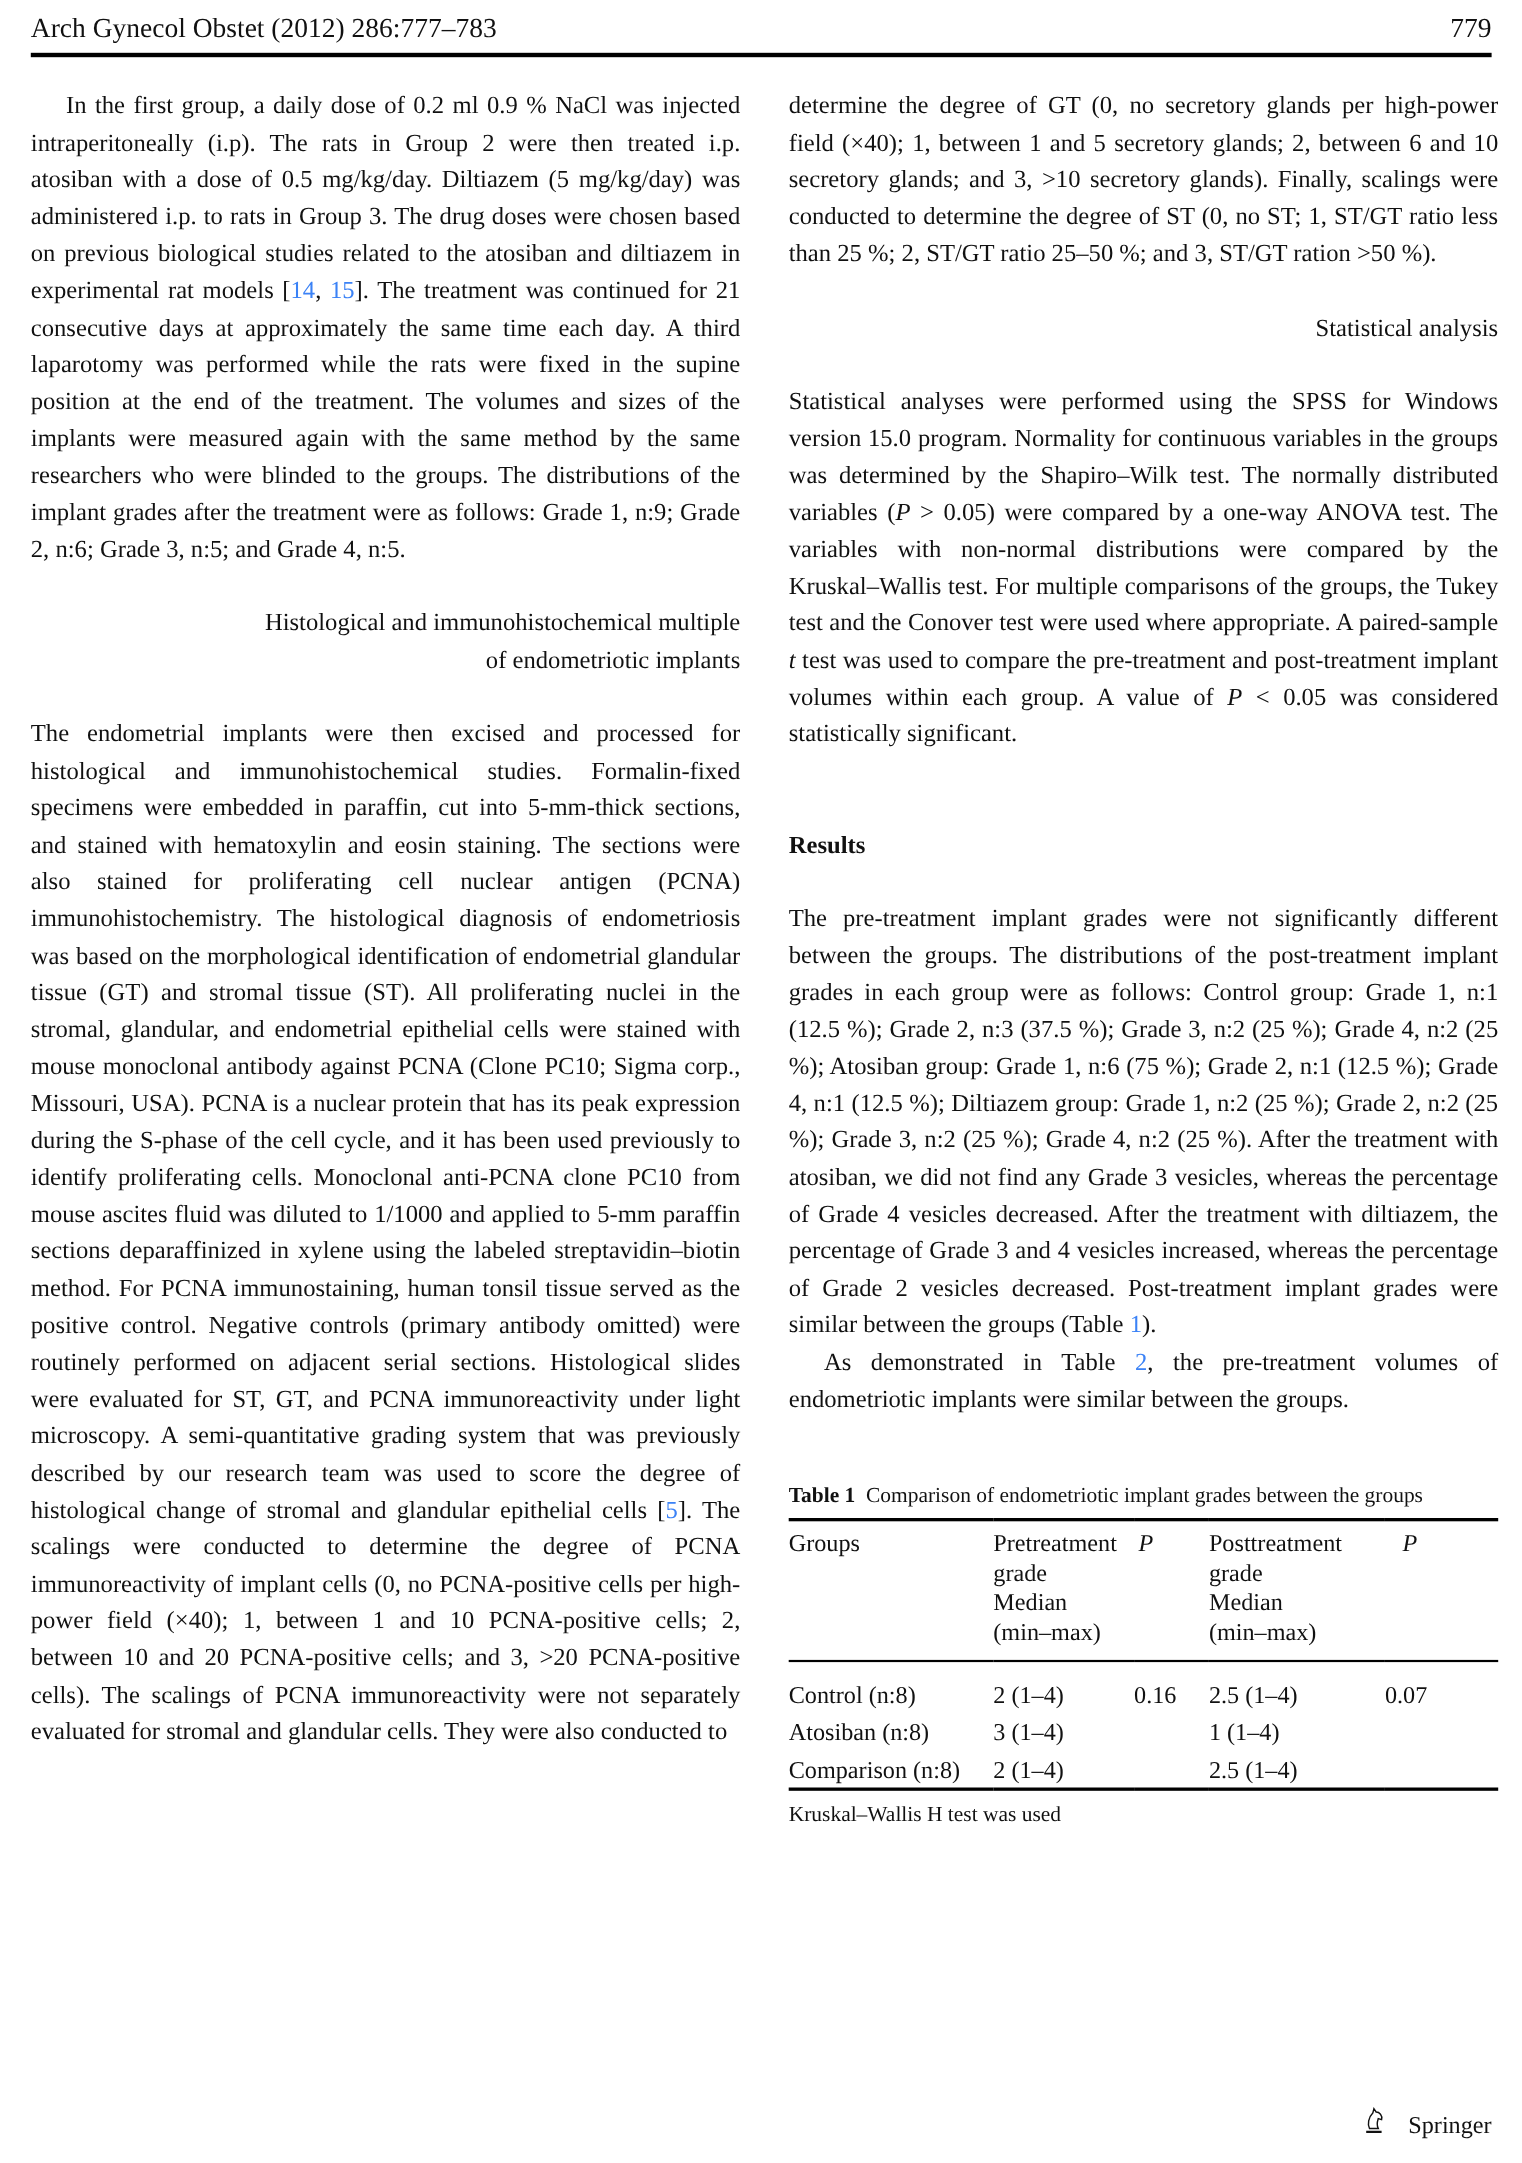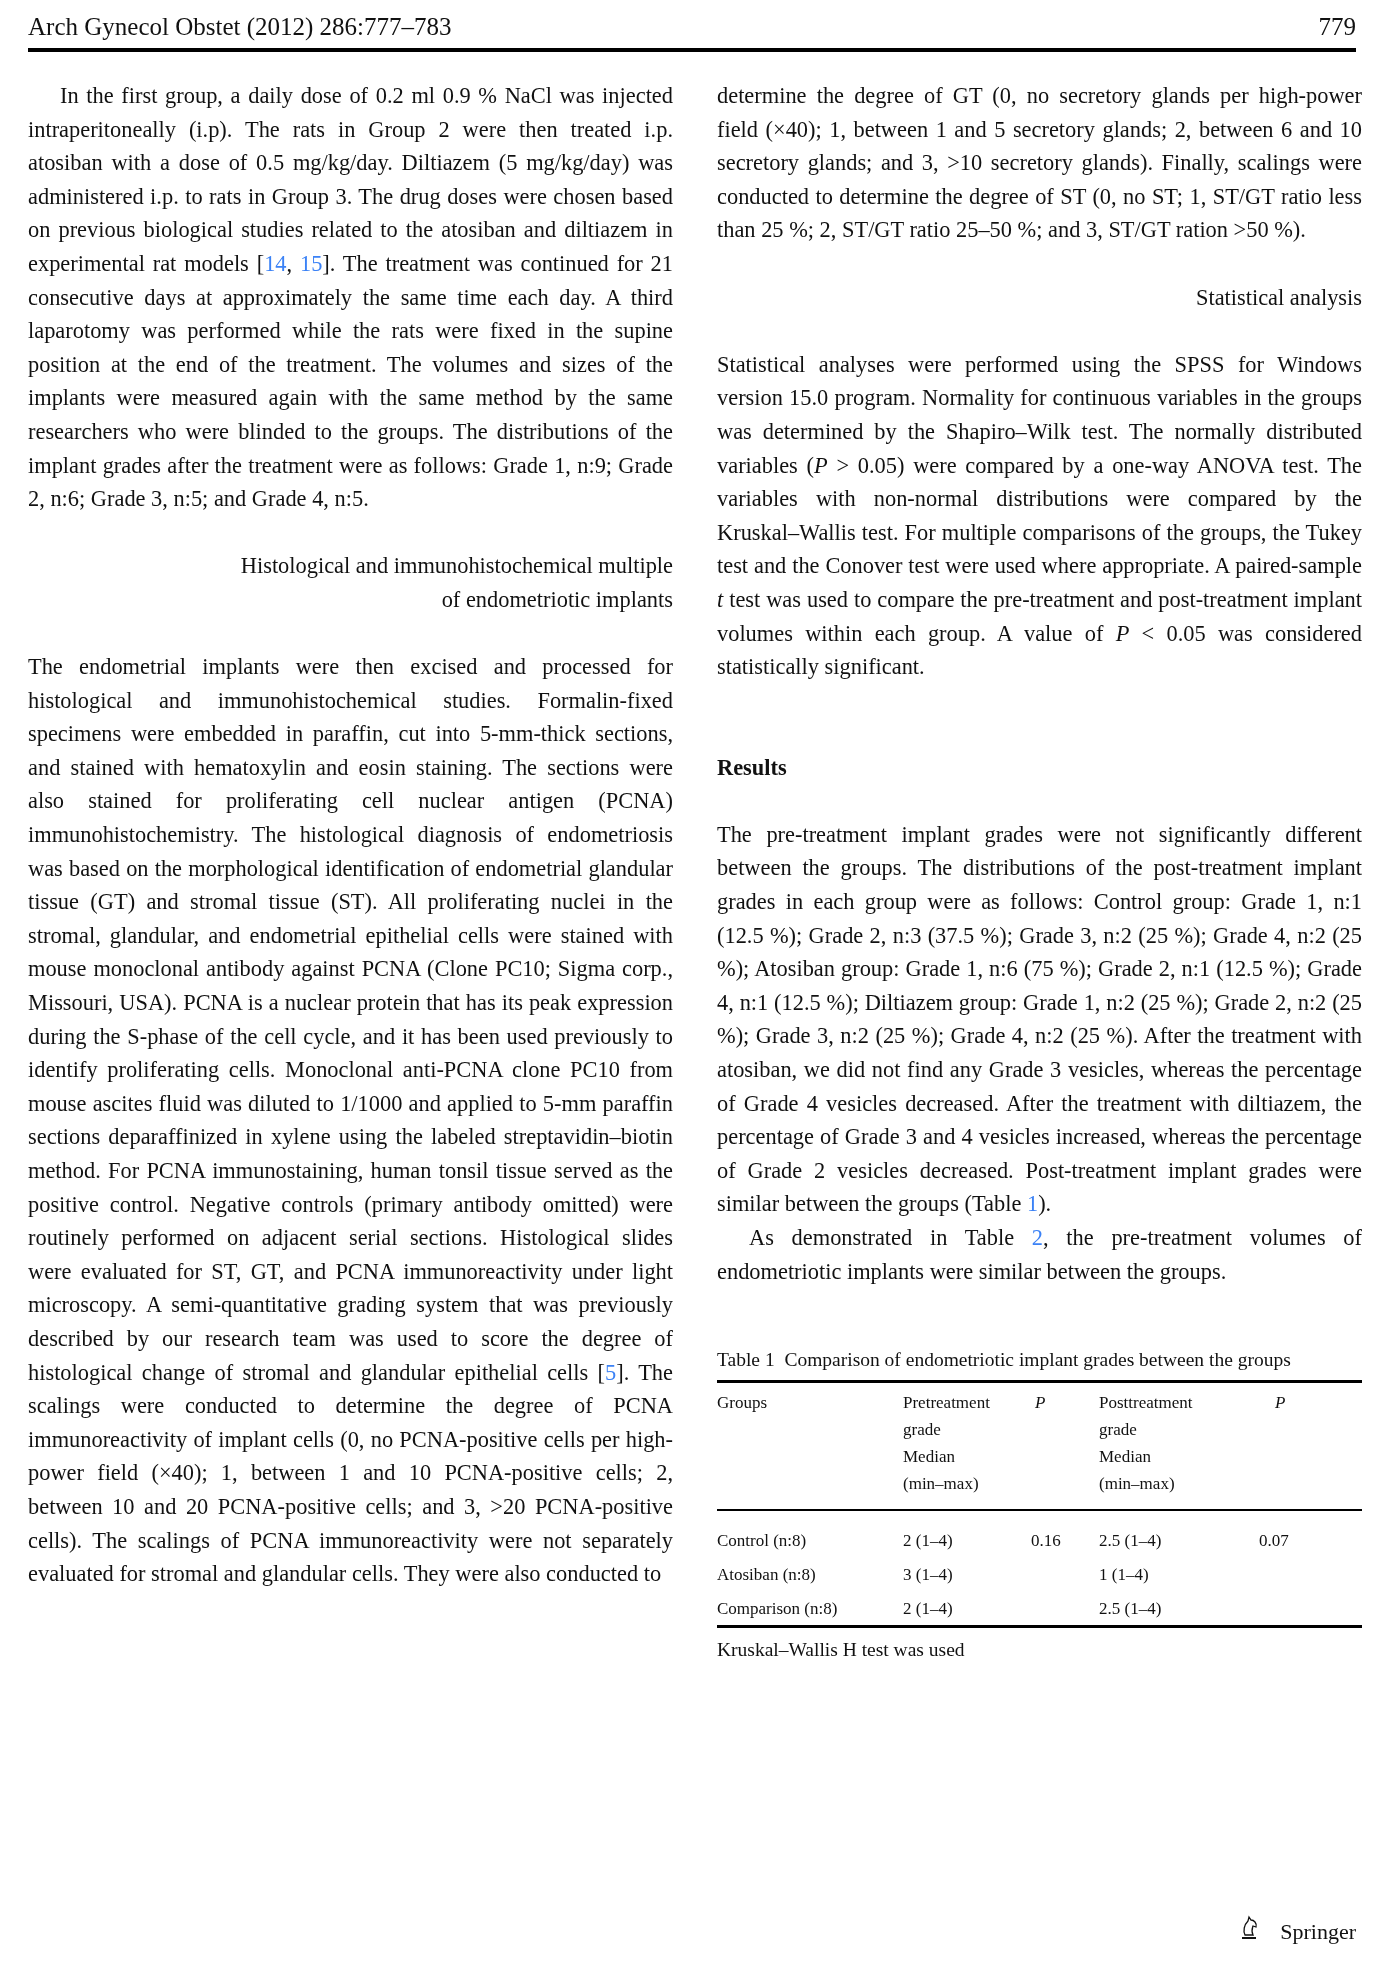--- a/index.html
+++ b/index.html
@@ -21,22 +21,22 @@
 
   p.just { margin: 0; text-align: justify; text-align-last: left; }
   p.indent { text-indent: 32px; }
   .link { color: #3b82f6; margin-top: 24px; }
   .sec-head { margin: 0; font-weight: normal; font-size: 22.4px; line-height: 33.6px; text-align: right; }
   .results-head { margin: 0; font-weight: bold; font-size: 22.4px; line-height: 33.6px; }
   .gap1 { height: 33.6px; }
   .gap2 { height: 67px; }
 
   .table-caption { font-size: 19.5px; line-height: 27px; margin: 0; text-align: justify; }
-  .table-caption b { font-weight: normal; margin-top: 41px; }
-  table.t1 { width: 645px; border-collapse: collapse; font-size: 17px; line-height: 27px; margin-top: 7px; }
+  .table-caption b { font-weight: bold; margin-top: 41px; }
+  table.t1 { width: 645px; border-collapse: collapse; font-size: 22px; line-height: 27px; margin-top: 7px; }
   table.t1 thead tr.rule-top th { border-top: 3px solid #000; padding: 0; height: 6px; }
   table.t1 th { font-weight: normal; text-align: left; vertical-align: top; padding: 0; }
   table.t1 th.p-col, table.t1 td.p-col { text-align: left; padding-right: 0; }
   table.t1 th i { font-style: italic; }
   table.t1 tbody tr.rule-mid td { border-top: 2px solid #000; padding: 0; height: 12px; }
   table.t1 tbody td { padding: 0; height: 34px; vertical-align: middle; }
   table.t1 tbody tr.rule-bot td { border-top: 3px solid #000; padding: 0; height: 6px; }
   .table-note { font-size: 19.5px; line-height: 27px; margin: 2px 0 0 0; }
 
   .springer { position: absolute; right: 28px; top: 1915px; font-size: 22px; line-height: 28px; display: flex; align-items: center; gap: 19px; }

